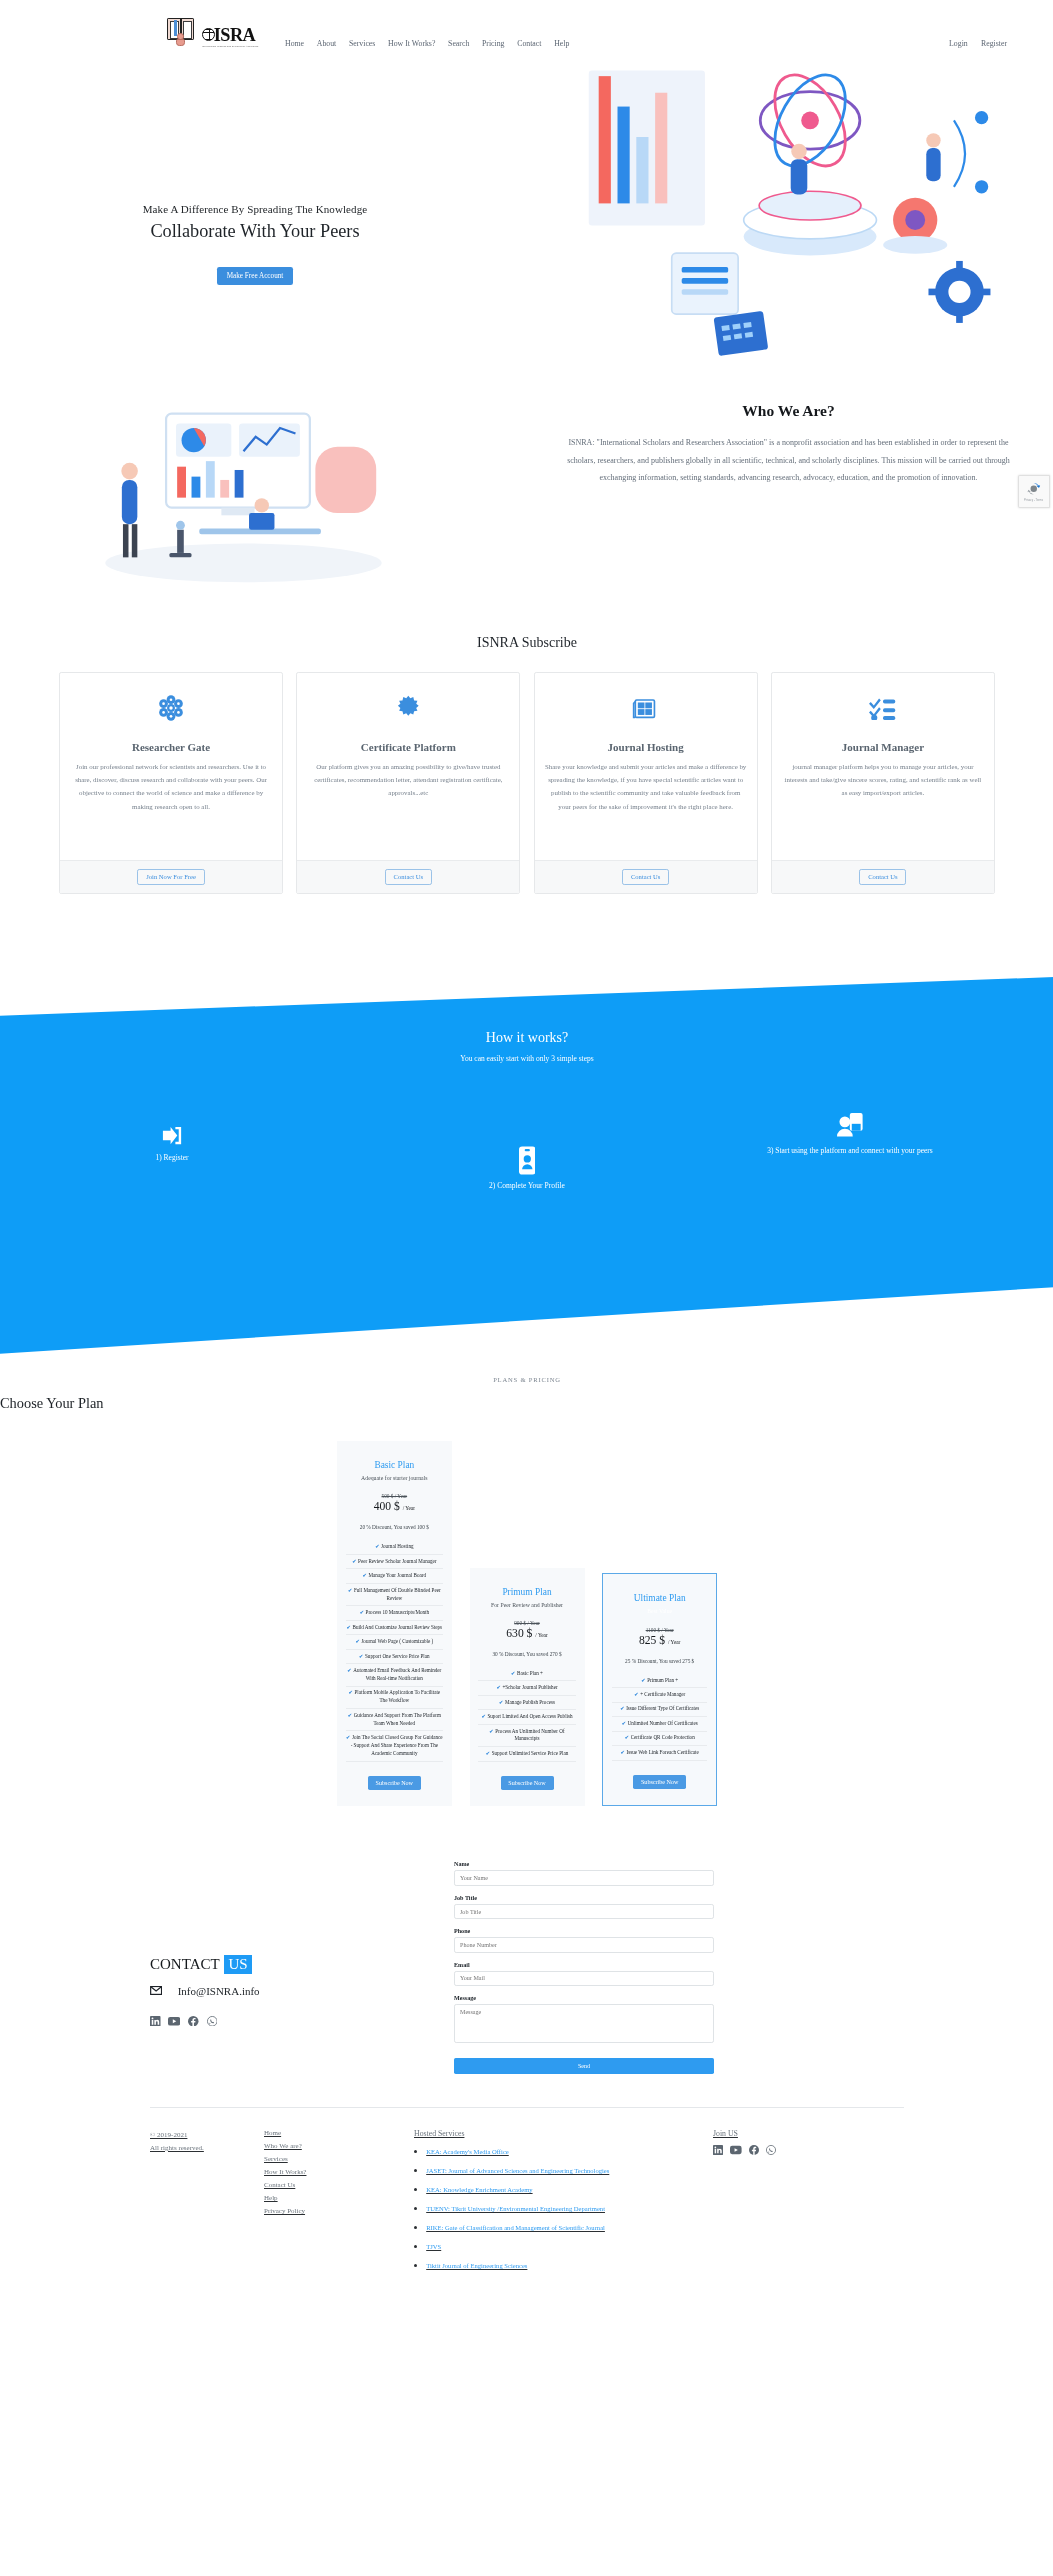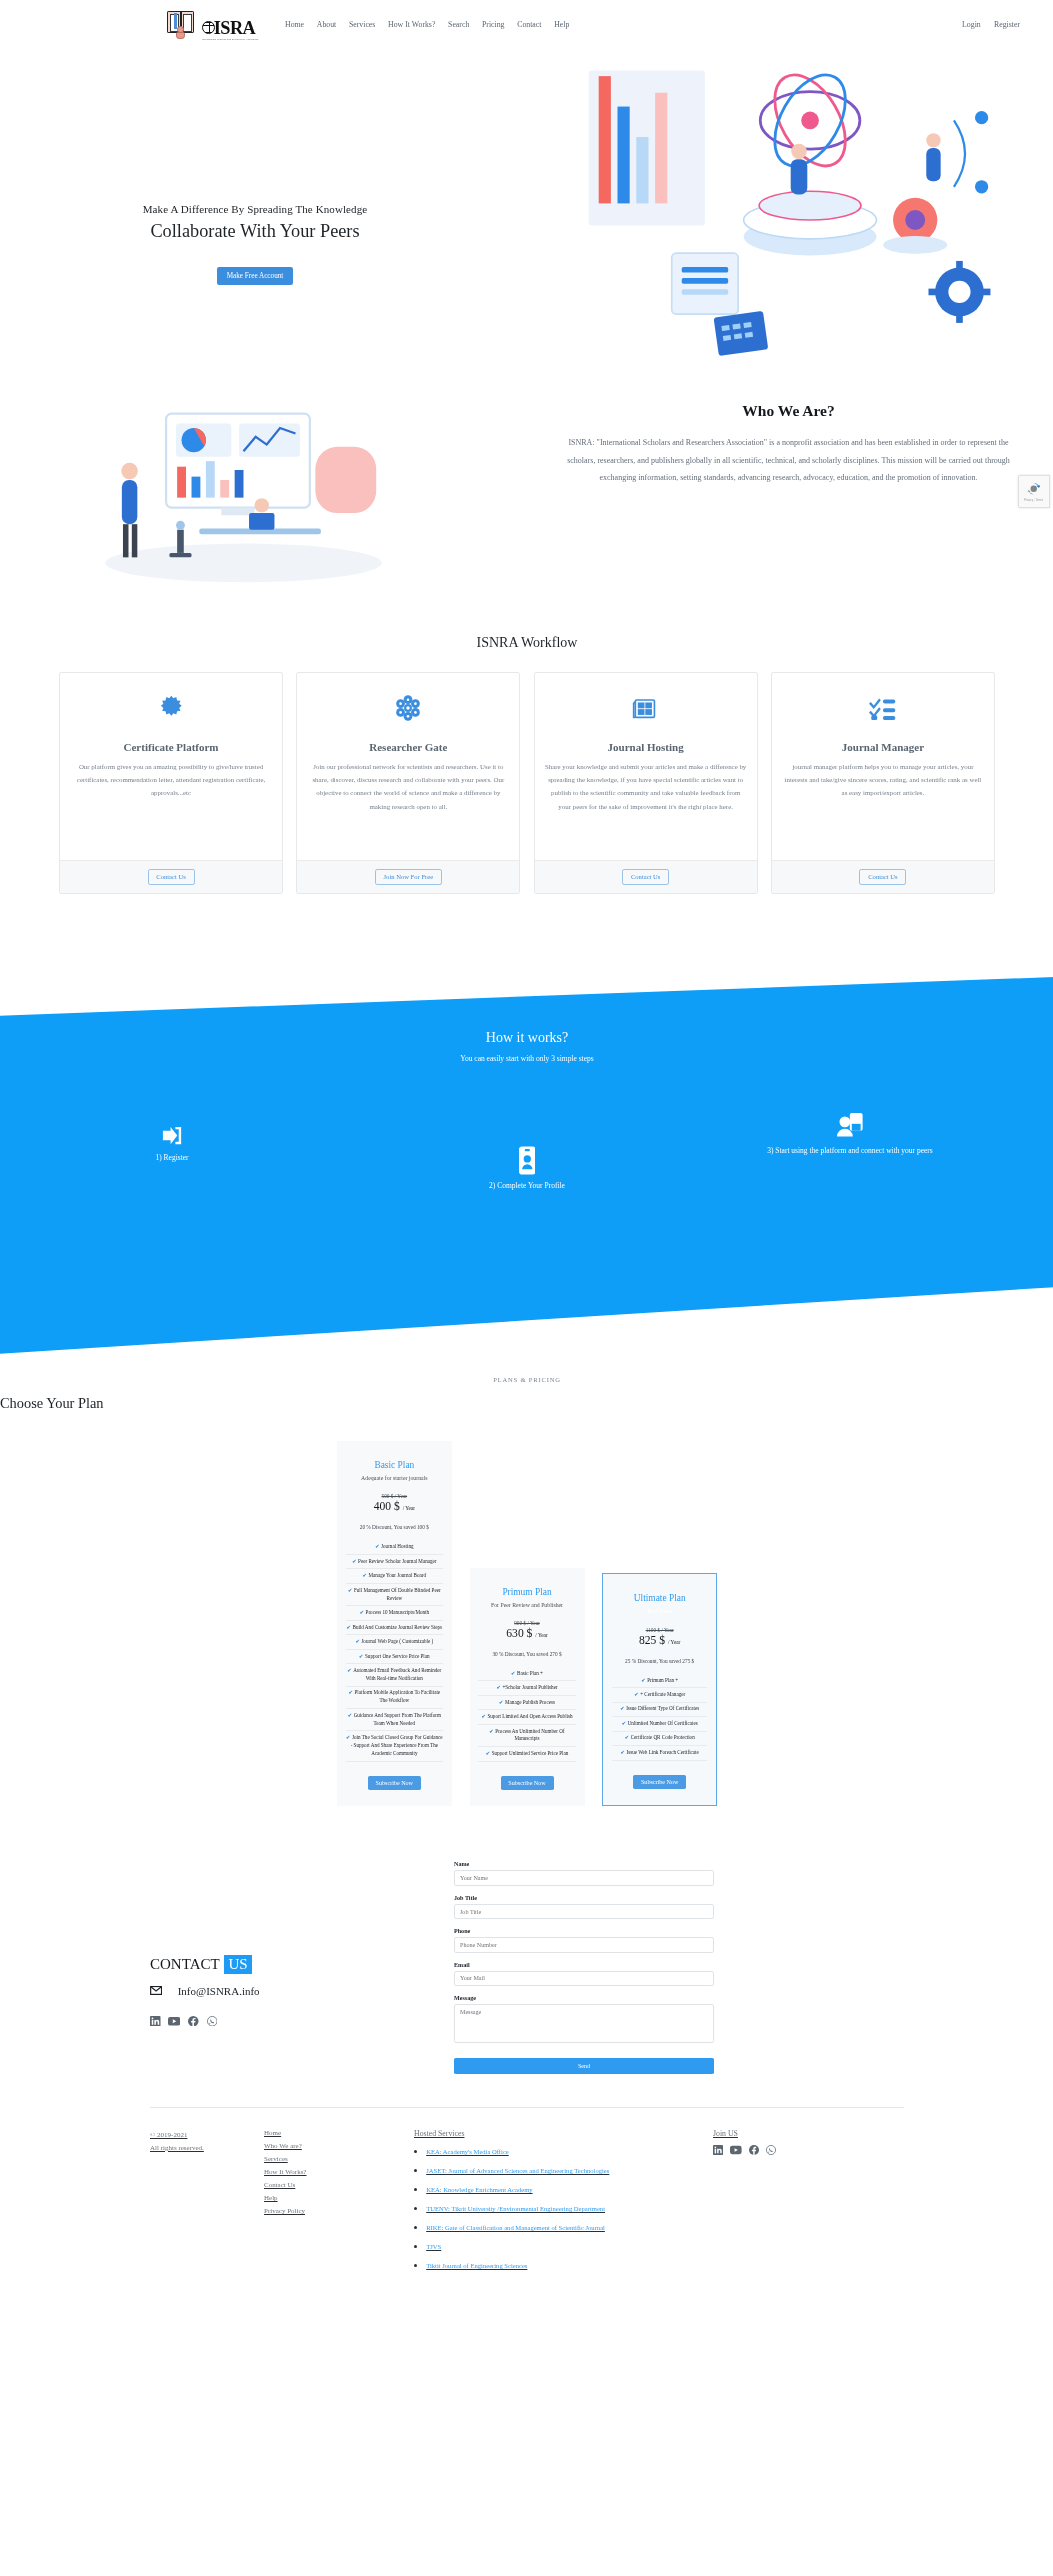--- a/index.html
+++ b/index.html
@@ -9,22 +9,22 @@
     font-family: "Liberation Serif", "DejaVu Serif", serif;
     background:#ffffff;
     color:#2b2f33;
     width:1054px;
     overflow-x:hidden;
   }
   .page { position:relative; width:1054px; }
 
   
   .navbar {
-    height:48px; display:flex; align-items:center;
-    padding:0 34px 0 166px; background:#fff;
+    height:48px; display:flex; align-items:flex-end;
+    padding:0 47px 0 166px; background:#fff;
   }
   .brand { display:flex; align-items:flex-end; gap:2.2px; }
   .brand-logo { width:34px; height:34px; position:relative; }
   .book {
     position:absolute; left:1.1px; top:4.4px; width:26.6px; height:22px;
     background:#f0dad2; border:1.1px solid #222; border-radius:1.1px;
   }
   .book:after {
     content:""; position:absolute; left:11.6px; top:-1.1px; width:2.2px; height:22px; background:#222;
   }
@@ -325,37 +325,22 @@
     <svg width="15.5" height="15.5" viewBox="0 0 24 24">
       <path d="M12 3a9 9 0 0 1 7.5 4l-3 .2 3.5 3.3L22 6l-1.2 1.6" fill="#1c77d4"></path>
       <path d="M12 3a9 9 0 0 1 7.5 4l-3 .2 3.7 3.4 1.6-4.3-1.6 1.2A9.5 9.5 0 0 0 12 3z" fill="#1c77d4"></path>
       <path d="M12 21a9 9 0 0 1-7.6-4.1l3-.2-3.6-3.3L2 17.8l1.3-1.5" fill="#9aa0a6"></path>
       <circle cx="12" cy="12" r="5" fill="#7f868c"></circle>
     </svg>
     <div class="t">Privacy - Terms</div>
   </div>
 
   <div>
-    <div class="services-title">ISNRA Workflow</div>
+    <div class="services-title">ISNRA Subscribe</div>
     <div class="cards">
-
-      <div class="card">
-        <div class="card-body">
-          <div class="card-ico">
-            <svg width="26.6" height="26.6" viewBox="0 0 64 64" fill="#3b8ede">
-              <path d="M32 2l5 6 7-3 2 8 8 1-3 7 6 5-6 5 3 7-8 1-2 8-7-3-5 6-5-6-7 3-2-8-8-1 3-7-6-5 6-5-3-7 8-1 2-8 7 3z"></path>
-            </svg>
-          </div>
-          <h3>Certificate Platform</h3>
-          <p>Our platform gives you an amazing possibility to give/have trusted certificates, recommendation letter, attendant registration certificate, approvals...etc</p>
-        </div>
-        <div class="card-foot">
-          <button class="btn-outline">Contact Us</button>
-        </div>
-      </div>
 
       <div class="card">
         <div class="card-body">
           <div class="card-ico">
             <svg width="28" height="28" viewBox="0 0 64 64" fill="#3b8ede">
               <circle cx="32" cy="32" r="9"></circle>
                 <circle cx="32" cy="32" r="4" fill="#fff"></circle>
               <circle cx="32" cy="13" r="10"></circle>
                 <circle cx="32" cy="51" r="10"></circle>
               <circle cx="15" cy="22" r="10"></circle>
@@ -374,20 +359,35 @@
           <p>Join our professional network for scientists and researchers. Use it to share, discover, discuss research and collaborate with your peers. Our objective to connect the world of science and make a difference by making research open to all.</p>
         </div>
         <div class="card-foot">
           <button class="btn-outline">Join Now For Free</button>
         </div>
       </div>
 
       <div class="card">
         <div class="card-body">
           <div class="card-ico">
+            <svg width="26.6" height="26.6" viewBox="0 0 64 64" fill="#3b8ede">
+              <path d="M32 2l5 6 7-3 2 8 8 1-3 7 6 5-6 5 3 7-8 1-2 8-7-3-5 6-5-6-7 3-2-8-8-1 3-7-6-5 6-5-3-7 8-1 2-8 7 3z"></path>
+            </svg>
+          </div>
+          <h3>Certificate Platform</h3>
+          <p>Our platform gives you an amazing possibility to give/have trusted certificates, recommendation letter, attendant registration certificate, approvals...etc</p>
+        </div>
+        <div class="card-foot">
+          <button class="btn-outline">Contact Us</button>
+        </div>
+      </div>
+
+      <div class="card">
+        <div class="card-body">
+          <div class="card-ico">
             <svg width="26.6" height="26.6" viewBox="0 0 64 64" fill="none" stroke="#3b8ede" stroke-width="4">
               <rect x="8" y="12" width="46" height="42" rx="3"></rect>
               <rect x="16" y="20" width="12" height="10" fill="#3b8ede"></rect>
               <rect x="34" y="20" width="12" height="10" fill="#3b8ede"></rect>
               <rect x="16" y="36" width="12" height="10" fill="#3b8ede"></rect>
               <rect x="34" y="36" width="12" height="10" fill="#3b8ede"></rect>
               <path d="M8 16 L4 20 L4 54 L8 54"></path>
             </svg>
           </div>
           <h3>Journal Hosting</h3>

